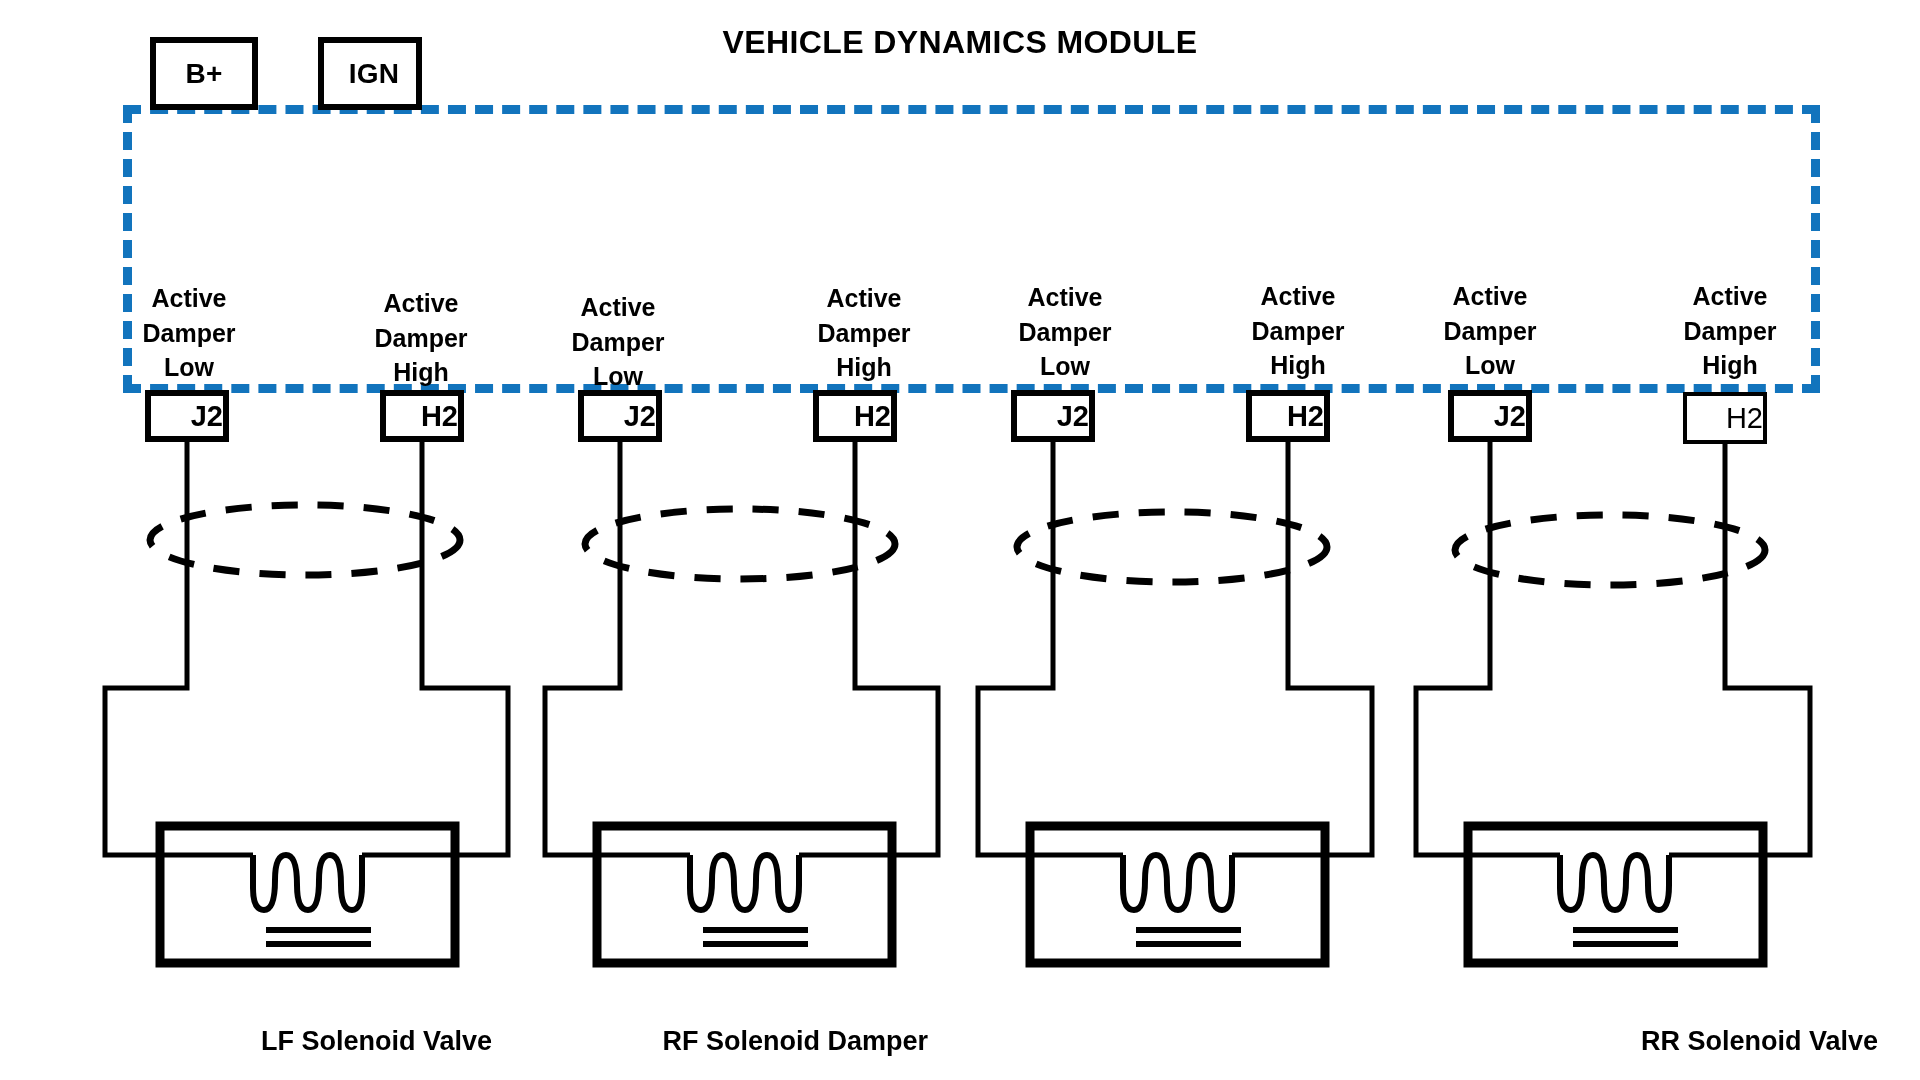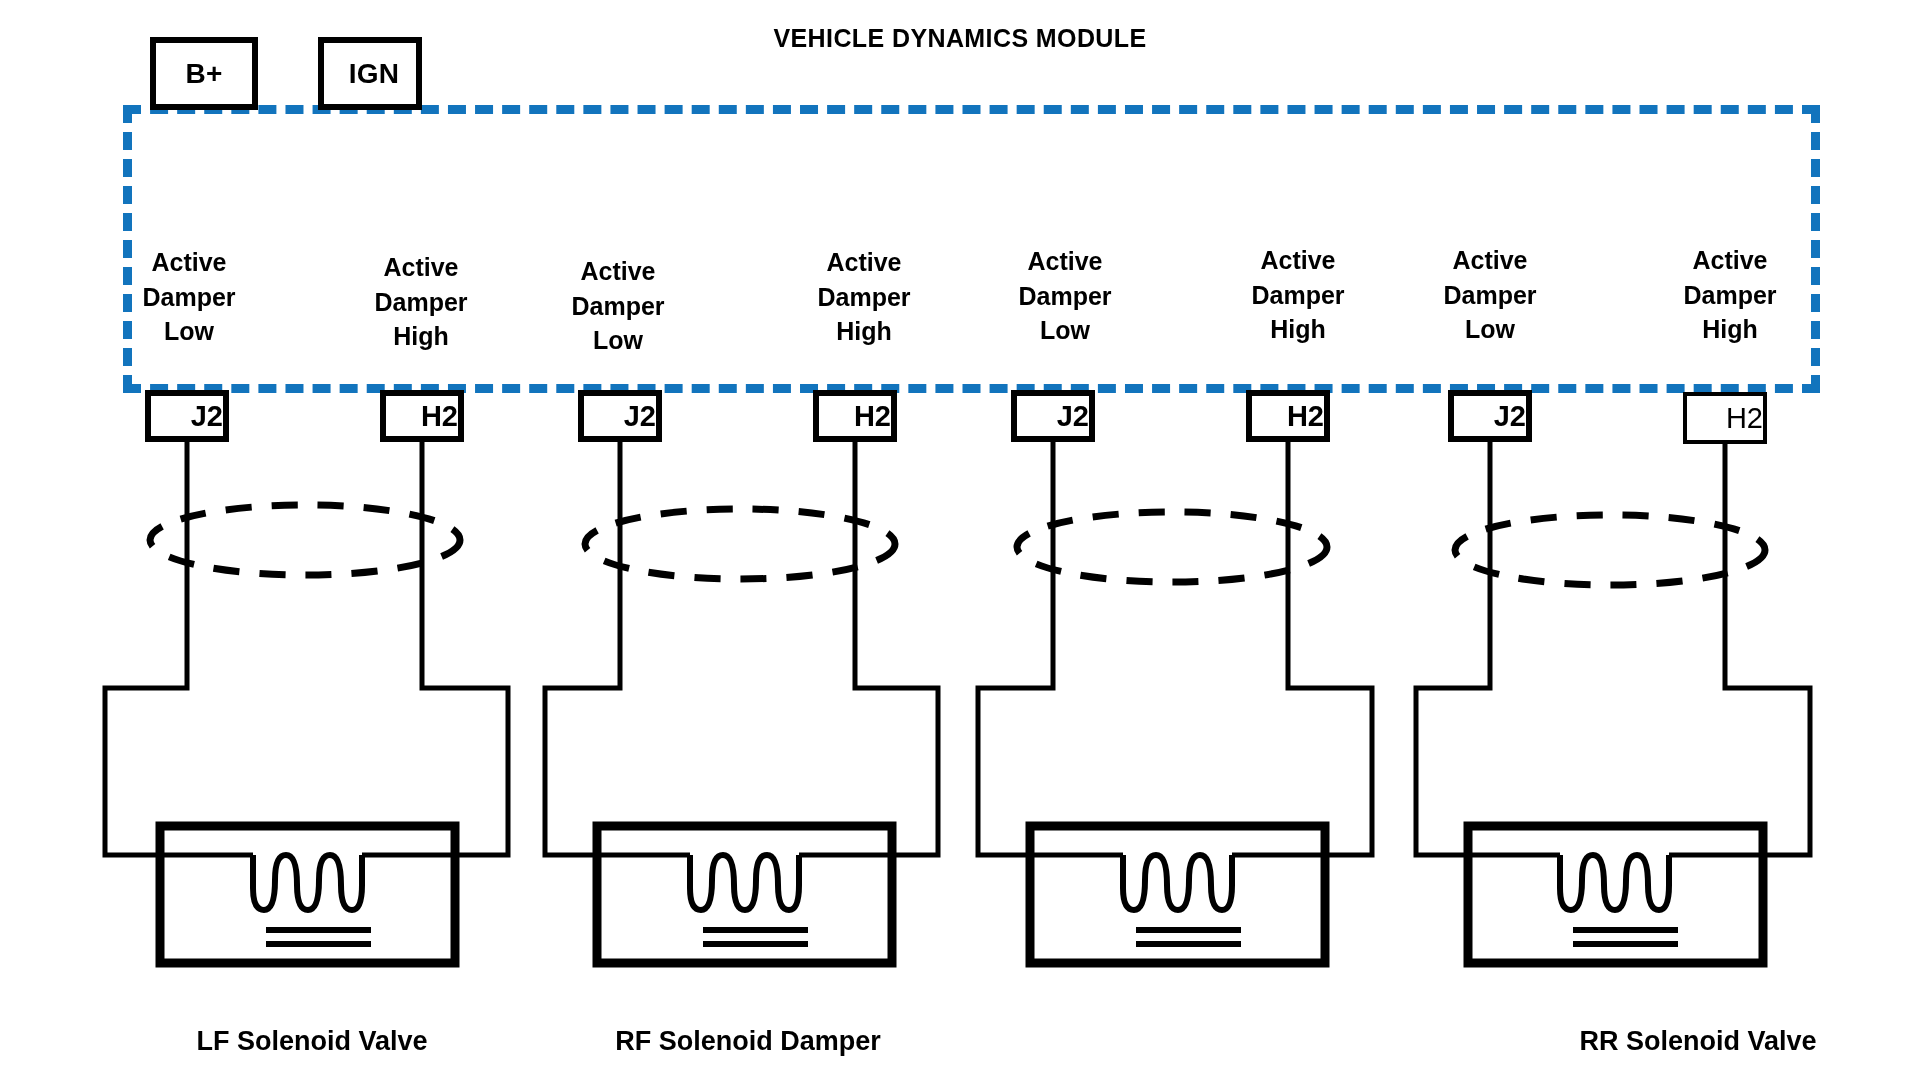--- a/index.html
+++ b/index.html
@@ -48,37 +48,38 @@
     height: 288px;
     border: 9px dashed #1274bd;
     z-index: 5;
     background: transparent;
   }
   #module-title {
     position: absolute;
     left: 0; right: 0;
     top: 24px;
     text-align: center;
-    font-size: 25px;
+    font-size: 32px;
     font-weight: bold;
     letter-spacing: .4px;
     z-index: 8;
     color: #000000;
   }
 
   
   .damper-label {
     position: absolute;
     width: 180px;
     text-align: center;
     font-size: 25px;
     font-weight: bold;
     line-height: 1.38;
     z-index: 20;
     color: #000000;
+    margin-top: 36px;
   }
 
   
   .pin-box {
     position: absolute;
     width: 84px;
     height: 52px;
     border: 6px solid #000000;
     background: #ffffff;
     display: flex;
@@ -96,21 +97,21 @@
     left: 0; top: 0;
     width: 1920px; height: 1080px;
     pointer-events: none;
     z-index: 12;
   }
 
   
   .valve-caption {
     position: absolute;
     width: 360px;
-    text-align: center;
+    text-align: right;
     font-size: 27px;
     font-weight: bold;
     z-index: 20;
     color: #000000;
   }
 </style>
 </head>
 <body>
 
 <div id="canvas">

